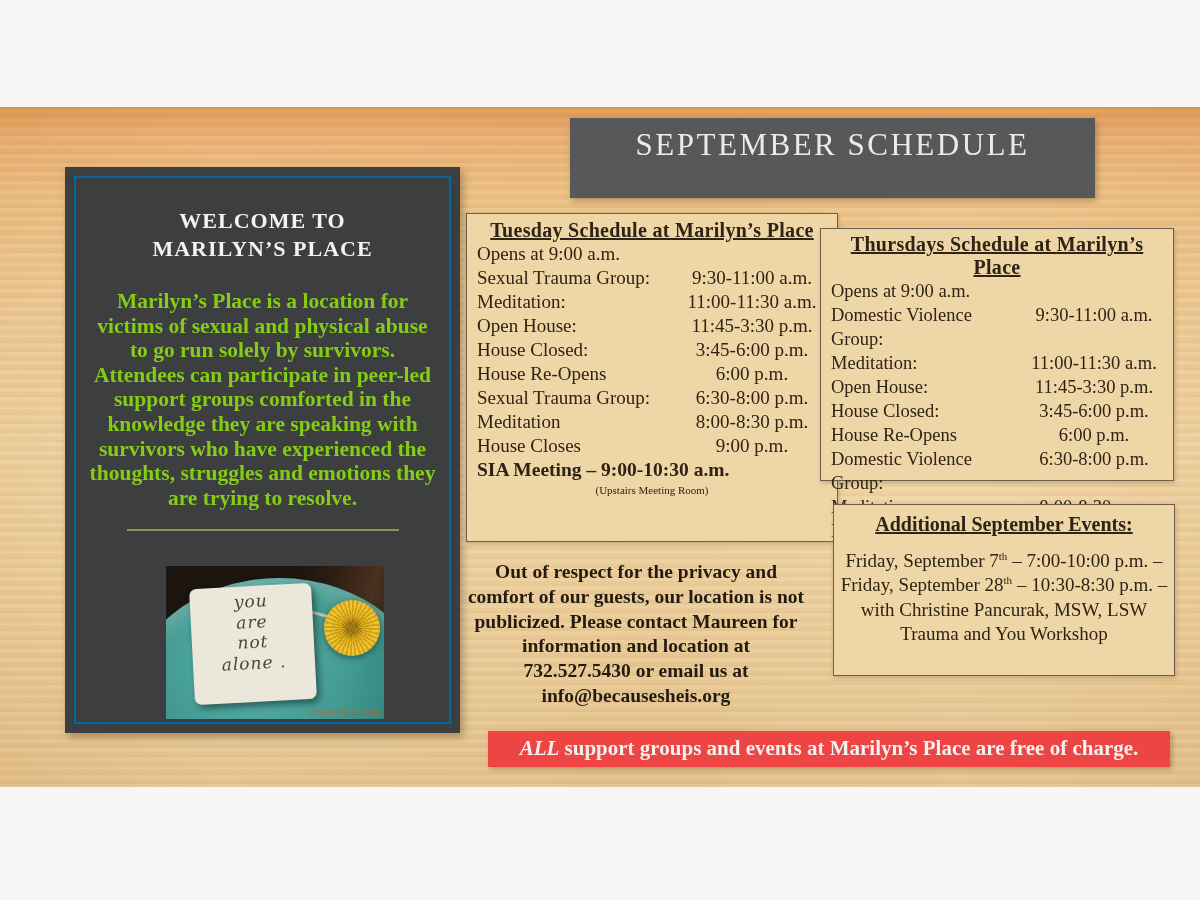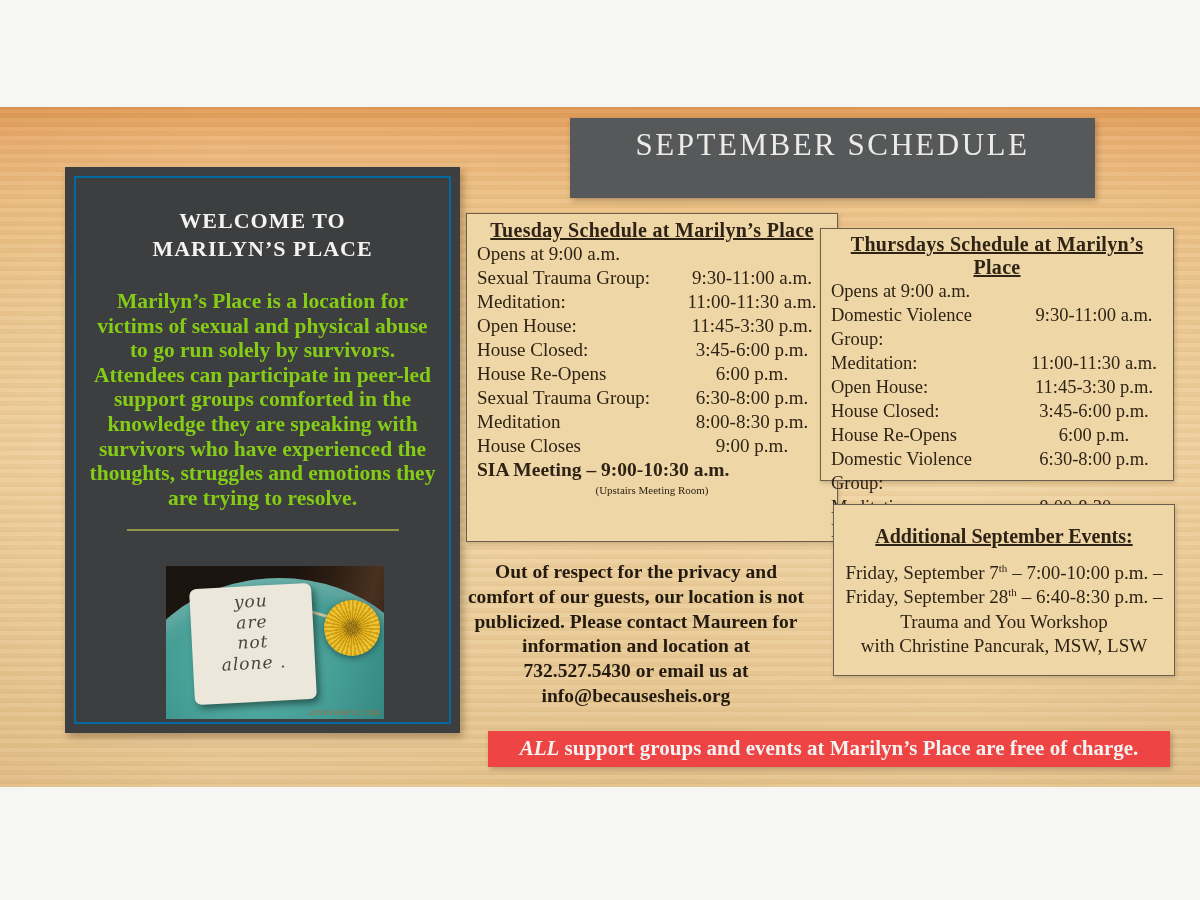--- a/index.html
+++ b/index.html
@@ -79,21 +79,21 @@
   .sched-row .label { flex:1; }
   .tuesday-box  .time { width:150px; text-align:center; }
   .thursday-box .time { width:138px; text-align:center; }
   .thursday-box .sched-open, .thursday-box .sched-row { font-size:18.5px; line-height:1.3; }
   .addition { font-weight:bold; font-size:19.5px; line-height:1.3; margin-top:13px; }
   .addition-note { font-size:11px; text-align:center; margin-top:1px; }
 
   
   .events-box {
     position:absolute; left:833px; top:504px; width:342px; height:172px;
-    background:#eed6a6; border:1px solid #6a5f4d; color:#2e2315; text-align:center; padding-top:20px;
+    background:#eed6a6; border:1px solid #6a5f4d; color:#2e2315; text-align:center; padding-top:8px;
     box-shadow:1px 2px 4px rgba(90,55,15,0.25);
   }
   .events-title { font-size:20px; font-weight:bold; text-decoration:underline; }
   .events-lines { margin-top:13px; }
   .ev-line { font-size:19px; line-height:1.28; }
 
   
   .privacy {
     position:absolute; left:466px; top:560px; width:340px; text-align:center;
     font-weight:bold; font-size:19.5px; line-height:1.27; color:#241b10;
@@ -214,23 +214,23 @@
     <div class="sched-row">
         <span class="label">House Closes</span>
         <span class="time">9:00 p.m.</span>
       </div>
   </div>
 
   <div class="events-box">
     <div class="events-title">Additional September Events:</div>
     <div class="events-lines">
       <div class="ev-line"><span>Friday, September 7</span><sup>th</sup><span> – 7:00-10:00 p.m. –</span></div>
-      <div class="ev-line"><span>Friday, September 28</span><sup>th</sup><span> – 6:40-8:30 p.m. –</span></div>
+      <div class="ev-line"><span>Friday, September 28</span><sup>th</sup><span> – 10:30-8:30 p.m. –</span></div>
+      <div class="ev-line"><span>with Christine Pancurak, MSW, LSW</span></div>
       <div class="ev-line"><span>Trauma and You Workshop</span></div>
-      <div class="ev-line"><span>with Christine Pancurak, MSW, LSW</span></div>
     </div>
   </div>
 
   <div class="privacy">Out of respect for the privacy and comfort of our guests, our location is not publicized.  Please contact Maureen for information and location at 732.527.5430 or email us at info@becausesheis.org</div>
 
   <div class="banner">
     <span class="em">ALL</span><span> support groups and events at Marilyn’s Place are free of charge.</span>
   </div>
 </div>
 

